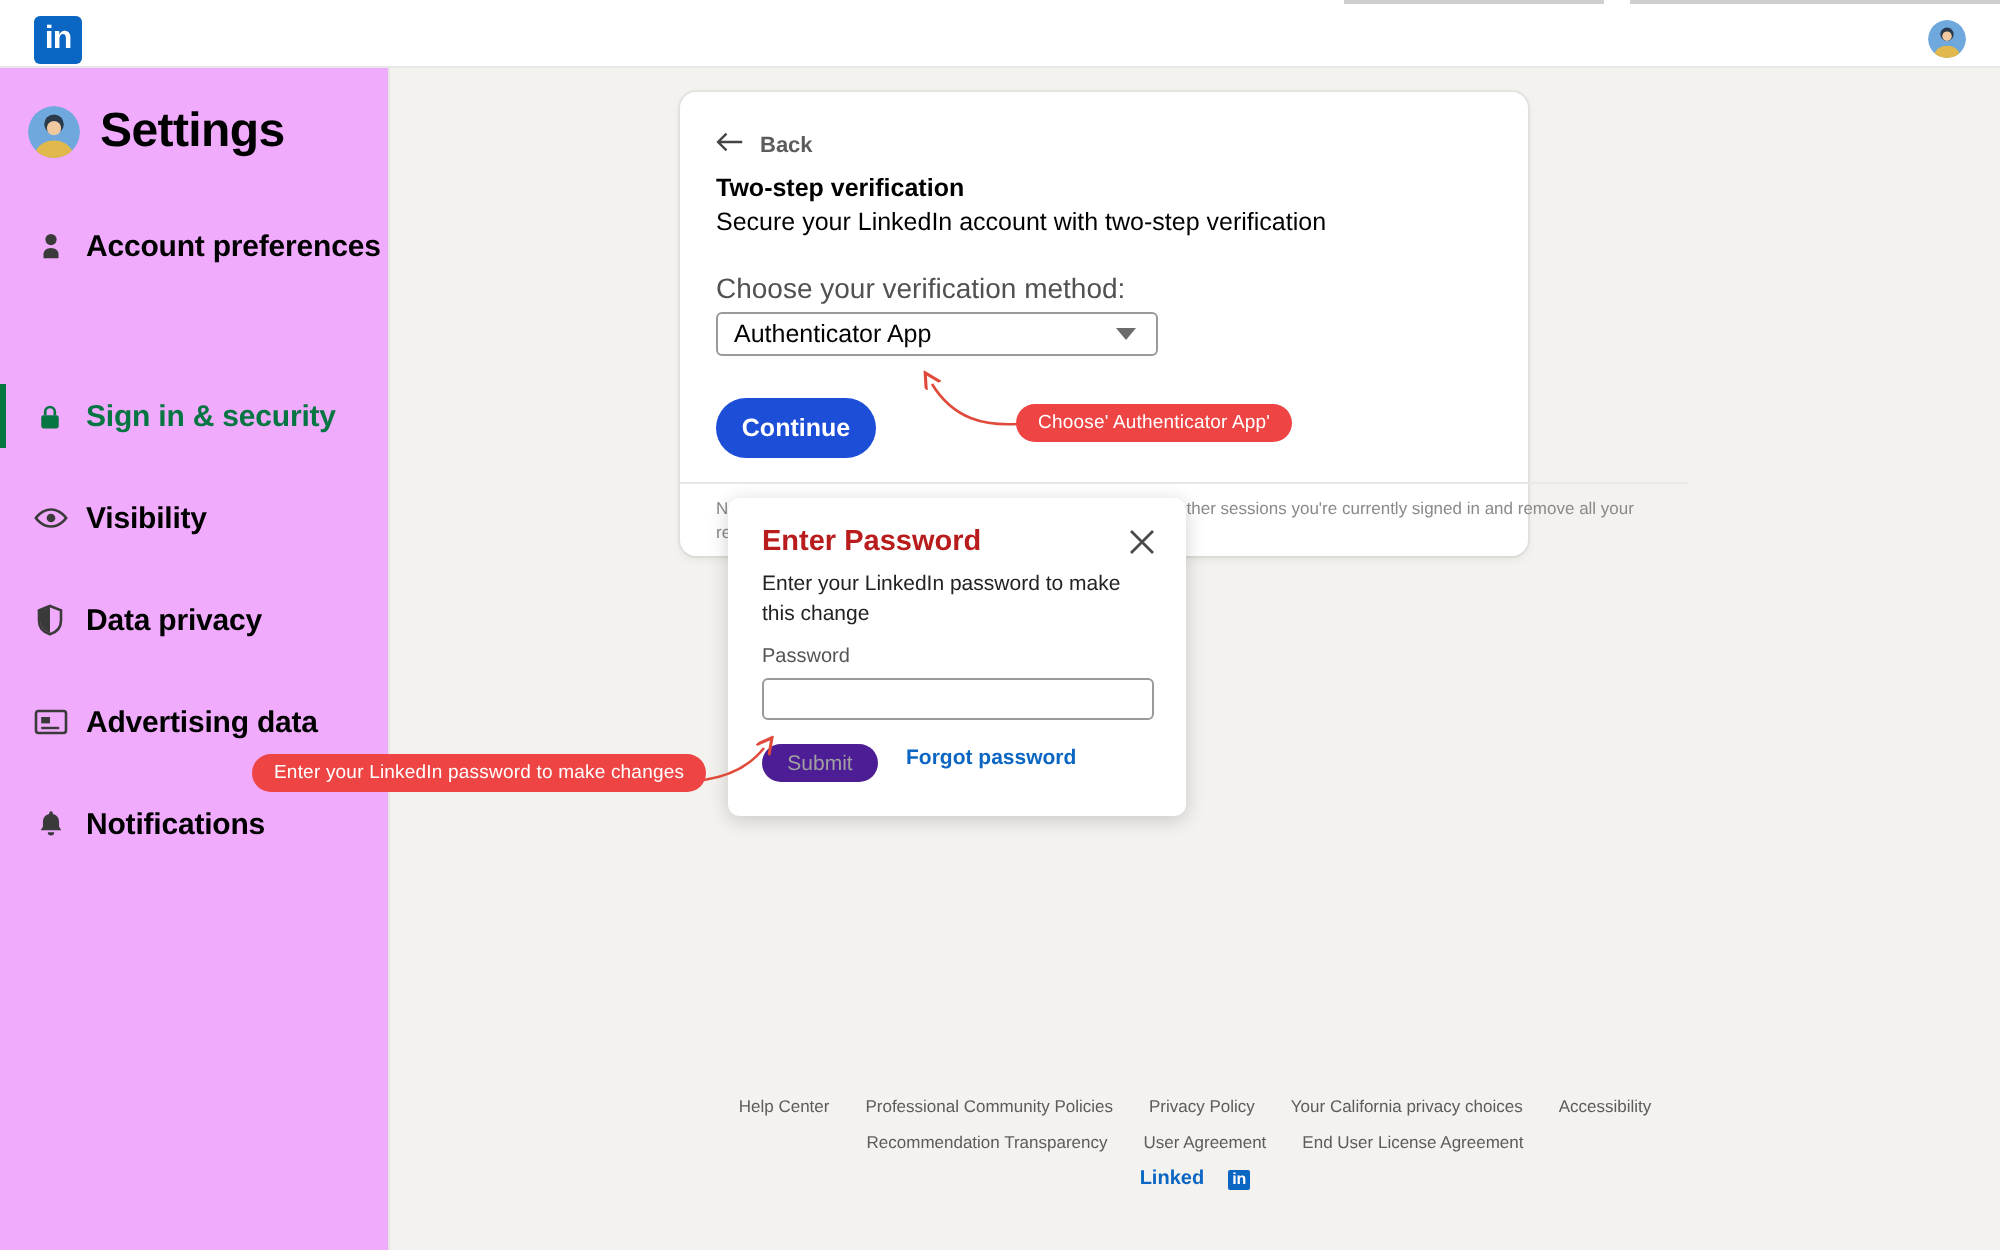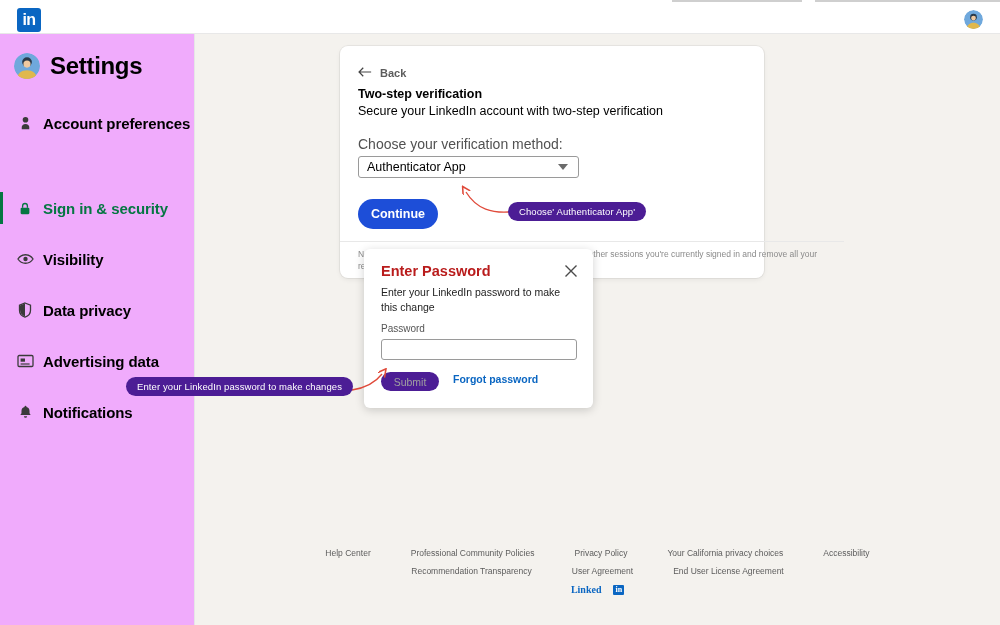--- a/index.html
+++ b/index.html
@@ -110,34 +110,34 @@
     color:#a0a0a0; font-size:10.5px; cursor:default;
     font-family:"Liberation Sans", sans-serif;
   }
   #pw-forgot {
     position:absolute; left:89px; top:124px; font-size:10.5px; font-weight:bold;
     color:#0a66c2; cursor:pointer;
   }
 
   
   .bubble {
-    position:absolute; background:#4c1d95; color:#fff;
+    position:absolute; background:#ef4444; color:#fff;
     border-radius:12px; font-size:9.5px; white-space:nowrap;
     display:flex; align-items:center; justify-content:center;
     padding:0 11px; height:19px; letter-spacing:0.1px;
   }
   #bubble-method { left:508px; top:202px; }
   #bubble-password { left:126px; top:377px; }
   #anno-svg { position:absolute; left:0; top:0; width:1000px; height:625px; pointer-events:none; }
 
   
   #footer { position:absolute; left:195px; top:548px; width:805px; text-align:center; }
-  .footer-row { display:flex; justify-content:center; gap:40px; margin-bottom:8px; }
+  .footer-row { display:flex; justify-content:center; gap:18px; margin-bottom:8px; }
   .footer-link { font-size:8.5px; color:#5c5c5c; cursor:pointer; white-space:nowrap; }
-  #footer-logo { font-size:10px; font-weight:bold; color:#0a66c2; display:flex; align-items:center; justify-content:center; gap:12px;font-family:Liberation Serif, serif; }
+  #footer-logo { font-size:10px; font-weight:bold; color:#0a66c2; display:flex; align-items:center; justify-content:center; gap:12px; }
   #footer-logo .mark { background:#0a66c2; color:#fff; font-size:8px; padding:0 2px; border-radius:1px; line-height:10px; }
 </style>
 </head>
 <body>
 
 <div id="chrome-sliver">
   <div class="tab-edge t1"></div>
   <div class="tab-edge t2"></div>
 </div>
 

